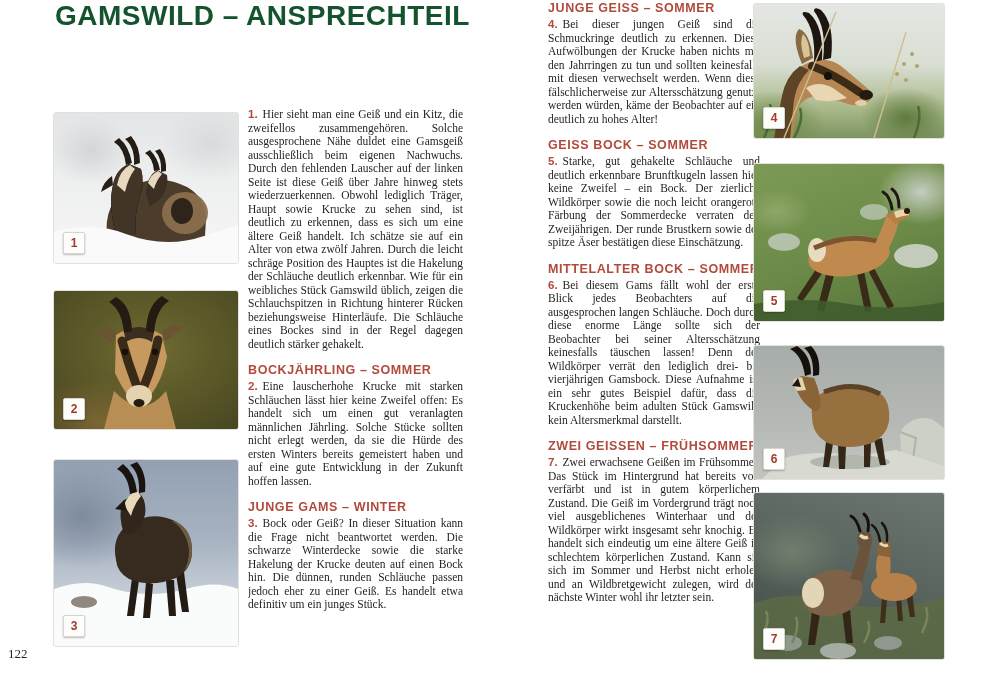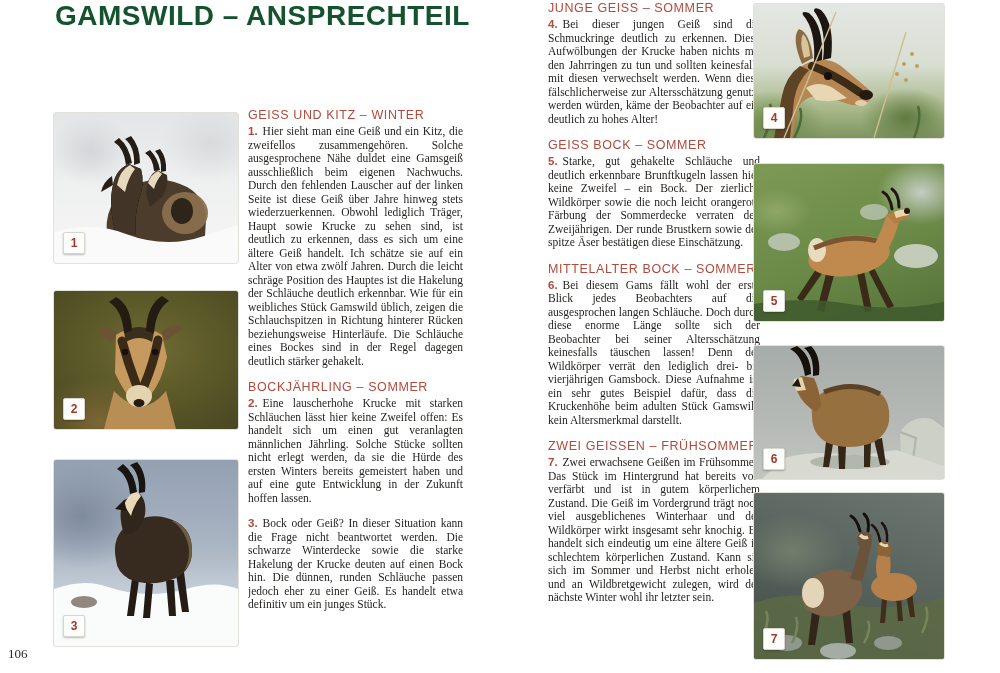--- a/index.html
+++ b/index.html
@@ -2,21 +2,21 @@
 <html lang="de"><head>
 <meta charset="utf-8">
 <style>
   html,body{margin:0;padding:0;background:#ffffff;}
   body{width:1000px;height:673px;position:relative;font-family:"Liberation Serif",serif;color:#211e1b;overflow:hidden;}
   .title{position:absolute;left:55px;top:0px;margin:0;font-family:"Liberation Sans",sans-serif;
          font-weight:700;font-size:28px;letter-spacing:.5px;color:#14532d;}
   .col{position:absolute;text-align:justify;hyphens:auto;-webkit-hyphens:auto;}
   .col-left{left:248px;top:108px;width:215px;height:560px;overflow:hidden;}
   .col-right{left:548px;top:1px;width:212px;height:668px;overflow:hidden;}
-  .col h2{margin:0 0 3px 0;font-family:"Liberation Sans",sans-serif;font-weight:400;
+  .col h2{margin:0 0 3px 0;font-family:"Liberation Sans",sans-serif;font-weight:700;
           font-size:12.5px;letter-spacing:.6px;color:#b14a3b;text-align:left;}
   .col p{margin:0 0 12px 0;font-size:11.5px;line-height:13.5px;}
   .num{font-family:"Liberation Sans",sans-serif;font-weight:700;color:#b14a3b;margin-right:5px;font-size:11.5px;}
   .pagenum{position:absolute;top:646px;font-size:13px;color:#2a2723;}
   .pagenum.left{left:8px;} .pagenum.right{left:975px;padding-left:28px;}
   figure.photo{position:absolute;margin:0;border:1px solid #e3e1dc;border-radius:3px;overflow:hidden;}
   figure.photo .art{position:absolute;inset:0;}
   figure.photo svg{display:block;width:100%;height:100%;}
   .badge{position:absolute;left:9px;bottom:9px;width:20px;height:20px;background:#fdfdfc;border:1px solid #d8d5cf;
          border-radius:2px;box-shadow:0 1px 2px rgba(0,0,0,.25);display:flex;align-items:center;justify-content:center;
@@ -112,28 +112,28 @@
         <path d="M61,49 L70,40 L73,51 Z" fill="#1f1811"></path>
         <path d="M76,34 Q74,15 63,9 L69,4 Q81,13 83,32 Z" fill="#191410"></path>
         <path d="M85,33 Q86,13 76,5 L83,2 Q93,13 91,32 Z" fill="#191410"></path>
       </svg>
     </div>
     <span class="badge">3</span>
   </figure>
 
   <div class="col col-left">
     <section>
-      <h2>GEISS UND KITZ – WINTER</h2>
       <p><span class="num">1.</span><span>Hier sieht man eine Geiß und ein Kitz, die zweifellos zusammengehören. Solche ausgesprochene Nähe duldet eine Gamsgeiß ausschließlich beim eigenen Nachwuchs. Durch den fehlenden Lauscher auf der linken Seite ist diese Geiß über Jahre hinweg stets wiederzuerkennen. Obwohl lediglich Träger, Haupt sowie Krucke zu sehen sind, ist deutlich zu erkennen, dass es sich um eine ältere Geiß handelt. Ich schätze sie auf ein Alter von etwa zwölf Jahren. Durch die leicht schräge Position des Hauptes ist die Hakelung der Schläuche deutlich erkennbar. Wie für ein weibliches Stück Gamswild üblich, zeigen die Schlauchspitzen in Richtung hinterer Rücken beziehungsweise Hinterläufe. Die Schläuche eines Bockes sind in der Regel dagegen deutlich stärker gehakelt.</span></p>
     </section>
     <section>
       <h2>BOCKJÄHRLING – SOMMER</h2>
       <p><span class="num">2.</span><span>Eine lauscherhohe Krucke mit starken Schläuchen lässt hier keine Zweifel offen: Es handelt sich um einen gut veranlagten männlichen Jährling. Solche Stücke sollten nicht erlegt werden, da sie die Hürde des ersten Winters bereits gemeistert haben und auf eine gute Entwicklung in der Zukunft hoffen lassen.</span></p>
     </section>
     <section>
+      <h2>JUNGE GAMS – WINTER</h2>
       <p><span class="num">3.</span><span>Bock oder Geiß? In dieser Situation kann die Frage nicht beantwortet werden. Die schwarze Winterdecke sowie die starke Hakelung der Krucke deuten auf einen Bock hin. Die dünnen, runden Schläuche passen jedoch eher zu einer Geiß. Es handelt etwa definitiv um ein junges Stück.</span></p>
     </section>
   </div>
 
   <div class="col col-right">
     <section>
       <h2>JUNGE GEISS – SOMMER</h2>
       <p><span class="num">4.</span><span>Bei dieser jungen Geiß sind die Schmuckringe deutlich zu erkennen. Diese Aufwölbungen der Krucke haben nichts mit den Jahrringen zu tun und sollten keinesfalls mit diesen verwechselt werden. Wenn diese fälschlicherweise zur Altersschätzung genutzt werden würden, käme der Beobachter auf ein deutlich zu hohes Alter!</span></p>
     </section>
     <section>
@@ -255,16 +255,16 @@
         <path d="M104,52 Q102,42 107,38 L117,41 Q119,50 116,56 Z" fill="#6b523a"></path>
         <path d="M106,42 Q110,46 114,44" stroke="#e8d8b4" stroke-width="3.5" fill="none"></path>
         <path d="M106,38 Q103,26 97,23" stroke="#17100b" stroke-width="3" fill="none" stroke-linecap="round"></path>
         <path d="M114,38 Q116,26 110,21" stroke="#17100b" stroke-width="3" fill="none" stroke-linecap="round"></path>
         <path d="M10,140 Q16,126 12,118 M38,150 Q46,134 42,124 M110,150 Q118,136 114,128 M168,140 Q176,124 172,114" stroke="#77855a" stroke-width="2.5" fill="none"></path>
       </svg>
     </div>
     <span class="badge">7</span>
   </figure>
 
-  <div class="pagenum left">106</div>
+  <div class="pagenum left">122</div>
   <div class="pagenum right">123</div>
 
 </div>
 
 </body></html>

